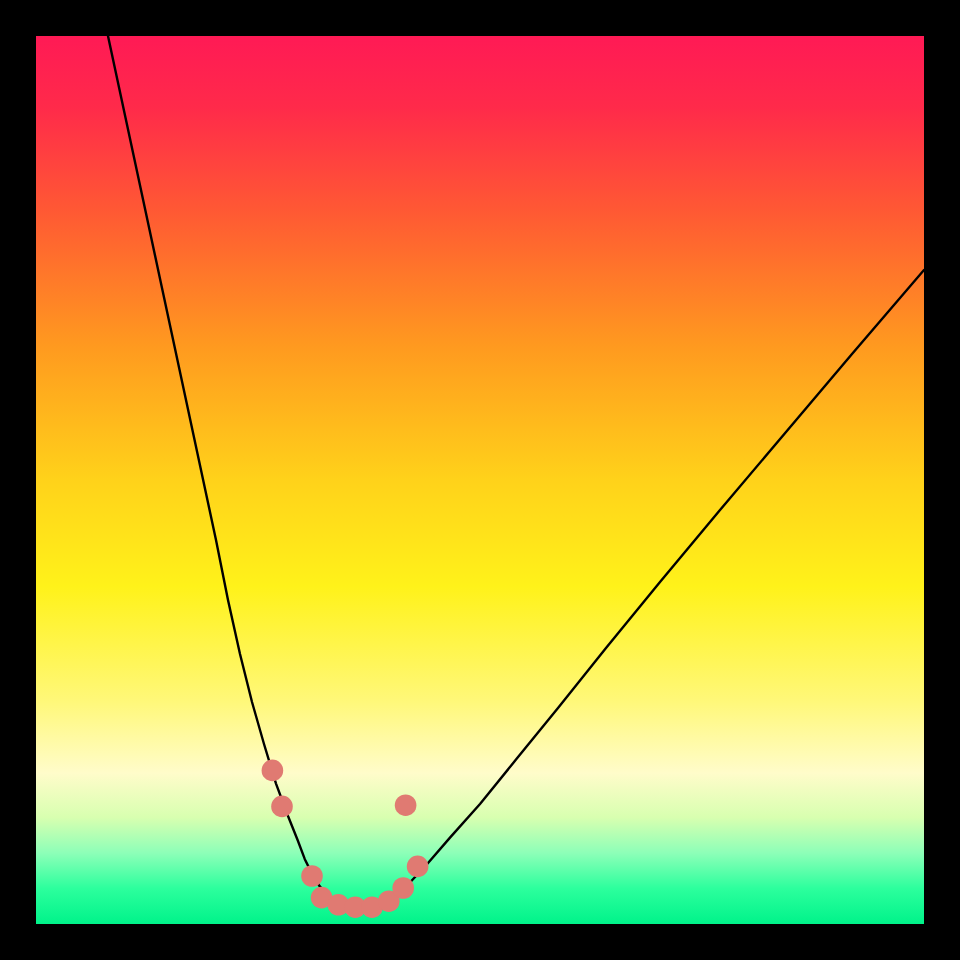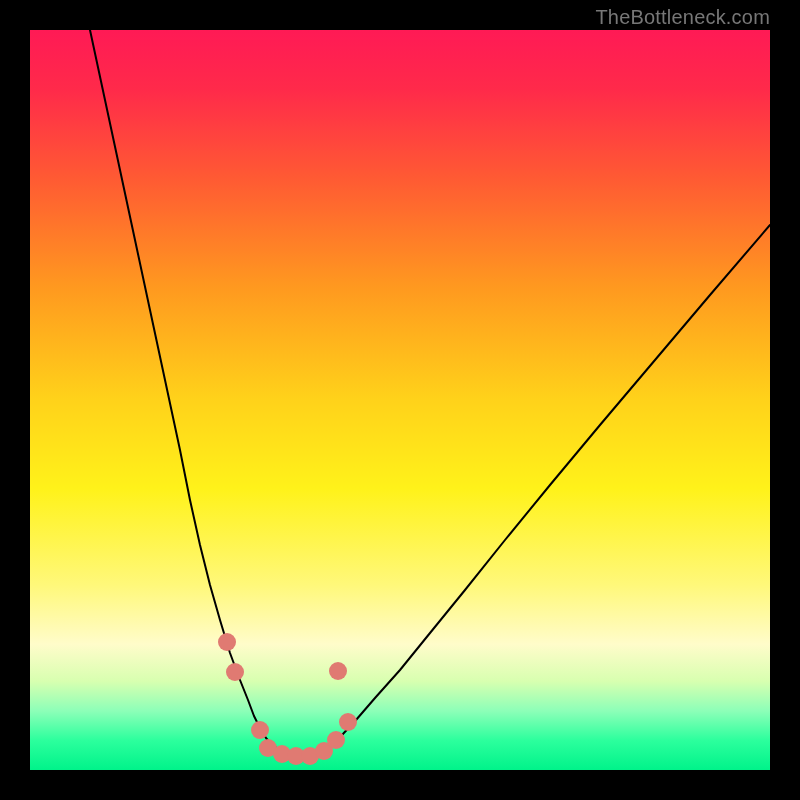--- a/index.html
+++ b/index.html
@@ -94,14 +94,13 @@
           <circle cx="280" cy="726" r="9" fill="#e07a72"></circle>
           <circle cx="294" cy="721" r="9" fill="#e07a72"></circle>
           <circle cx="306" cy="710" r="9" fill="#e07a72"></circle>
           <circle cx="318" cy="692" r="9" fill="#e07a72"></circle>
           <circle cx="308" cy="641" r="9" fill="#e07a72"></circle>
         </g>
     </svg>
 
   </div>
 
-  <div class="watermark">TheBottleneck.com</div>
 </div>
 
 </body></html>

